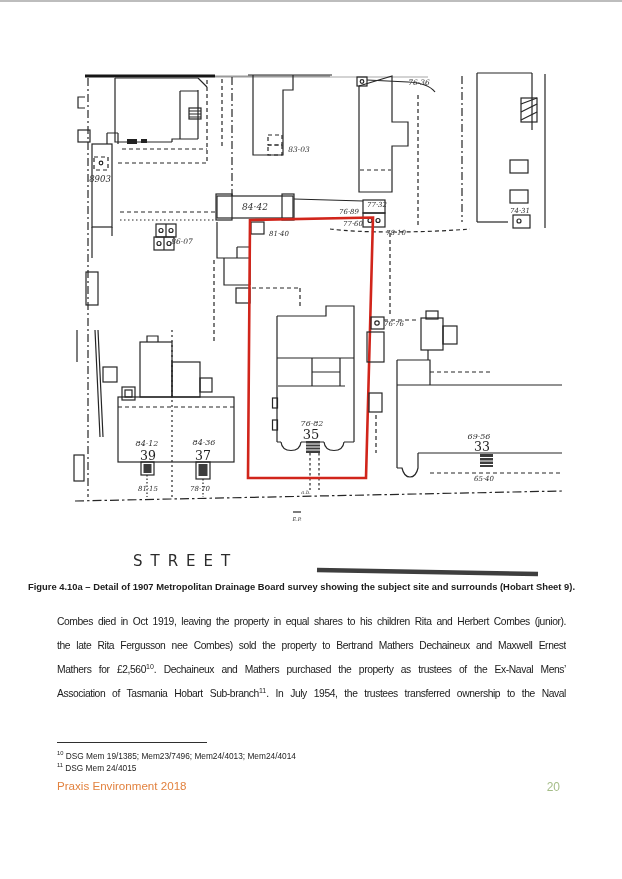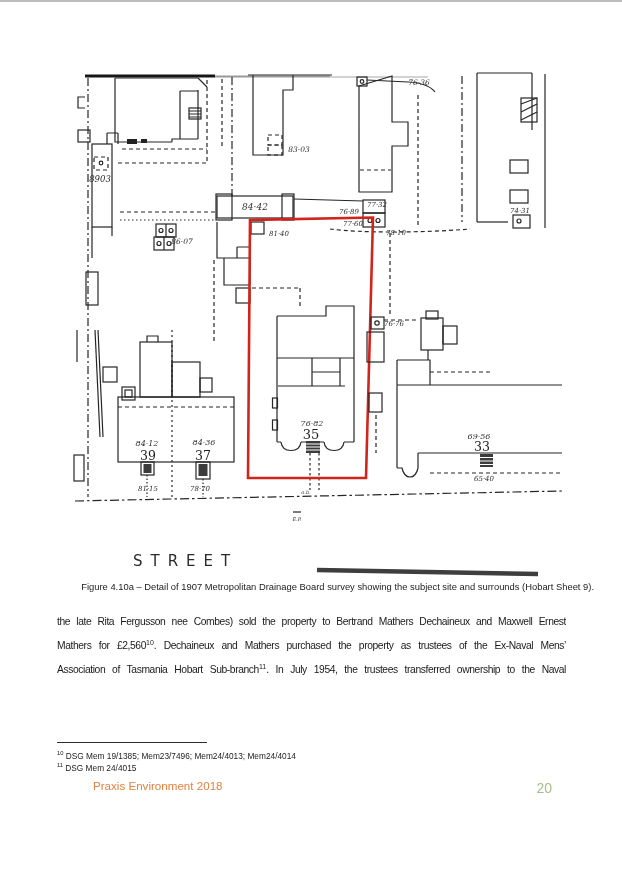--- a/index.html
+++ b/index.html
@@ -13,34 +13,34 @@
   
   .ln{stroke:#262626;fill:none;stroke-width:1.2;stroke-linecap:butt}
   .d1{stroke-dasharray:4 3}
   .dd{stroke-dasharray:8 3 2 3}
   .dot{stroke-dasharray:1.5 2.5}
   .lbl{font-family:"DejaVu Serif",serif;font-style:italic;fill:#2e2e2e;text-anchor:middle}
   .num{font-family:"DejaVu Serif",serif;fill:#1f1f1f;text-anchor:middle}
   .street{font-family:"DejaVu Sans",sans-serif;fill:#2b2b2b;letter-spacing:8px;font-size:15px}
 
   .caption{
-    position:absolute;top:581px;left:28px;width:566px;text-align:right;
-    font-size:9.4px;line-height:12px;color:#1c1c1c;
+    position:absolute;top:581px;left:28px;width:566px;text-align:left;
+    font-size:9.4px;line-height:12px;color:#1c1c1c;font-weight:bold;
   }
   .body-text{
     position:absolute;left:57px;width:509px;top:610px;
     font-size:10.3px;letter-spacing:-0.4px;color:#1a1a1a;
   }
   .body-line{text-align:justify;text-align-last:justify;line-height:24px;height:24px;overflow:hidden}
   .body-line sup{font-size:7px;letter-spacing:0;line-height:0}
   .fn-rule{position:absolute;left:57px;top:742px;width:150px;height:0;border-top:1.2px solid #2f2f2f}
   .footnotes{position:absolute;left:57px;top:751px;width:509px;font-size:8.3px;line-height:11.5px;color:#222}
   .footnotes sup{font-size:5.8px;line-height:0}
   .footer-left{position:absolute;left:57px;top:779px;font-size:11.6px}
-  .footer-right{position:absolute;right:70px;top:780px;font-size:14px}
+  .footer-right{position:absolute;right:62px;top:780px;font-size:12px}
 </style>
 </head>
 <body>
 
 <div class="top-border" style="background: rgb(189, 189, 189);"></div>
 
 <svg id="map-svg" width="622" height="879" viewBox="0 0 622 879">
 
   <g>
     <path stroke="#161616" stroke-width="3" fill="none" d="M85,76 H215"></path>
@@ -216,25 +216,26 @@
     <text class="lbl" x="484" y="481" font-size="7">65·40</text>
     <text class="lbl" x="306" y="494" font-size="5">a.b.</text>
     <text class="lbl" x="297" y="521" font-size="5">E.P.</text>
     <text class="street" x="133" y="566">STREET</text>
   </g>
 </svg>
 
 <div class="caption">Figure 4.10a – Detail of 1907 Metropolitan Drainage Board survey showing the subject site and surrounds (Hobart Sheet 9).</div>
 
 <div class="body-text">
+    <div class="body-line">Combes died in Oct 1919, leaving the property in equal shares to his children Rita and Herbert Combes (junior).</div>
     <div class="body-line">the late Rita Fergusson nee Combes) sold the property to Bertrand Mathers Dechaineux and Maxwell Ernest</div>
     <div class="body-line">Mathers for £2,560<sup>10</sup>. Dechaineux and Mathers purchased the property as trustees of the Ex-Naval Mens’</div>
     <div class="body-line">Association of Tasmania Hobart Sub-branch<sup>11</sup>. In July 1954, the trustees transferred ownership to the Naval</div>
   </div>
 
 <div class="fn-rule"></div>
 <div class="footnotes">
     <div><sup>10</sup> DSG Mem 19/1385; Mem23/7496; Mem24/4013; Mem24/4014</div>
     <div><sup>11</sup> DSG Mem 24/4015</div>
   </div>
 
-<div class="footer-left" style="color: rgb(226, 130, 63); margin-left: 36px;">Praxis Environment 2018</div>
+<div class="footer-left" style="color: rgb(226, 130, 63);">Praxis Environment 2018</div>
 <div class="footer-right" style="color: rgb(165, 189, 136);">20</div>
 
 </body></html>

